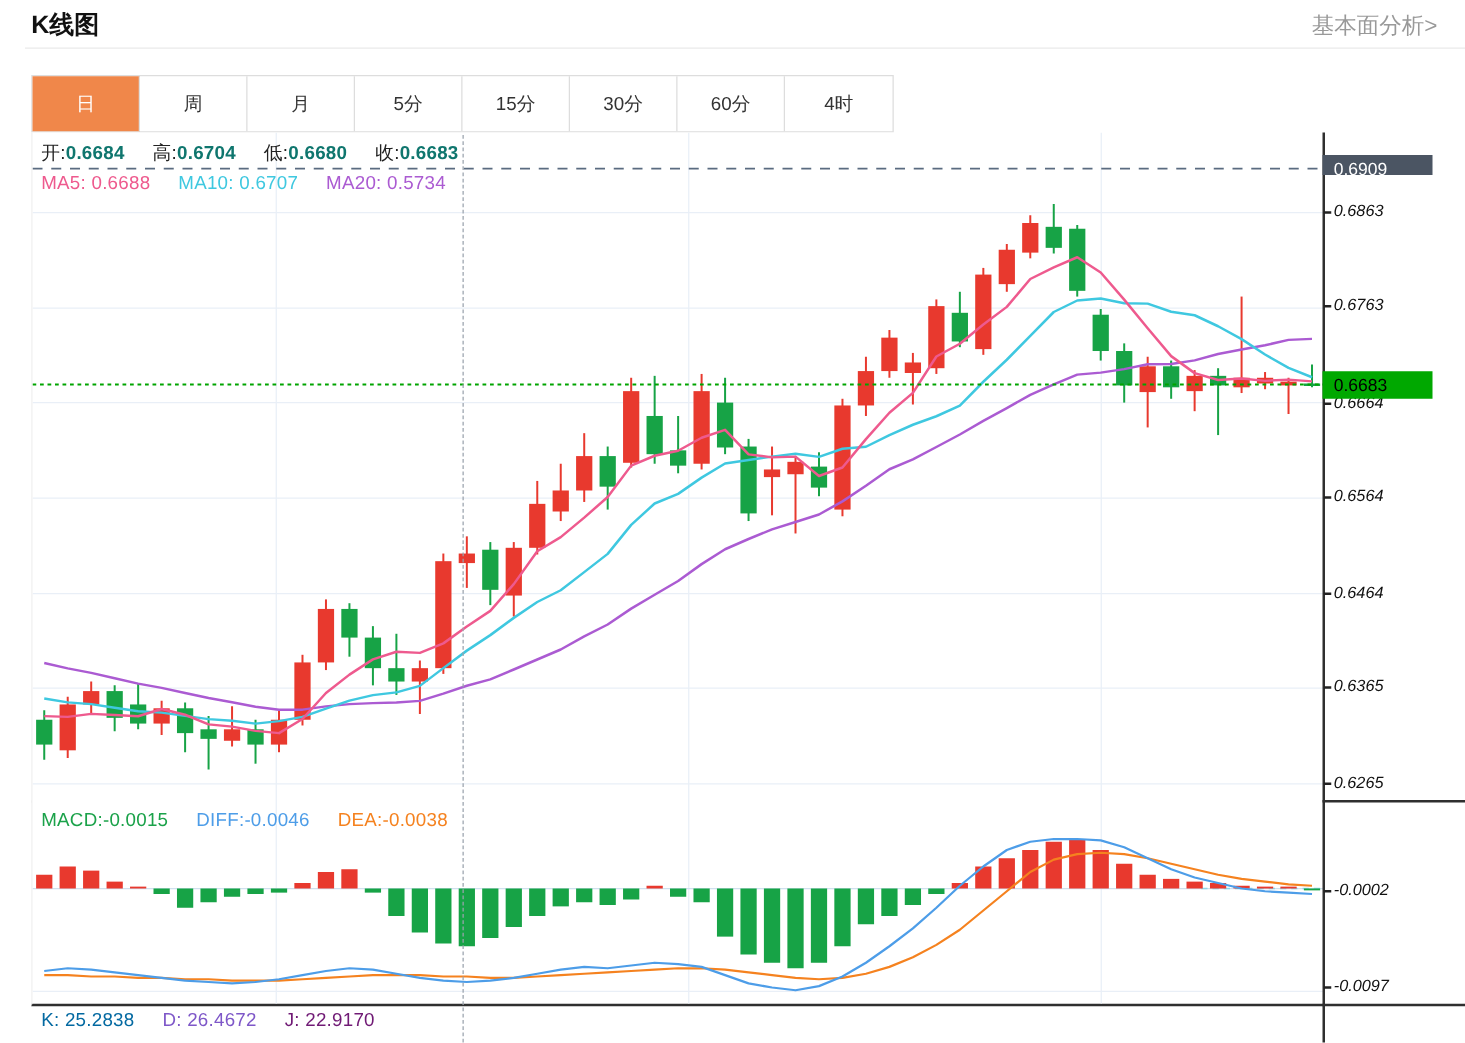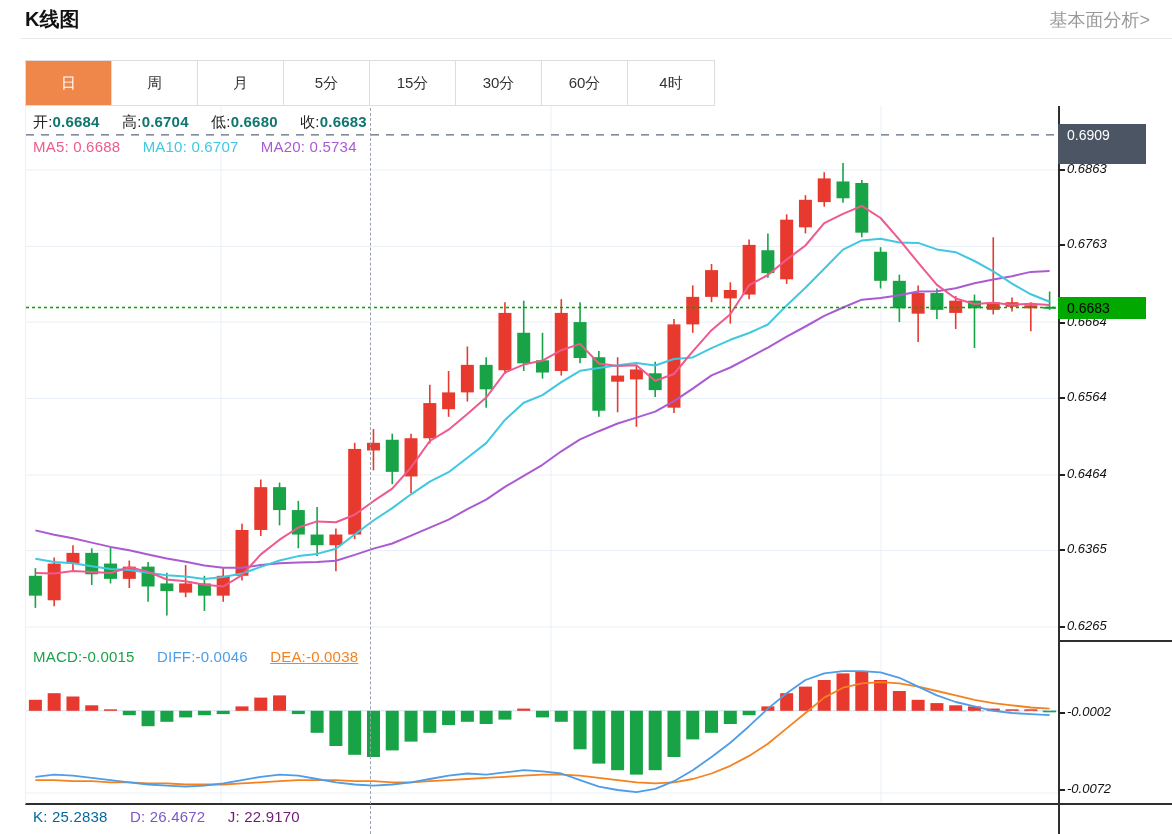--- a/index.html
+++ b/index.html
@@ -27,27 +27,27 @@
   #macd-legend{left:33px;top:648px;}
   #kdj-legend{left:33px;top:808px;}
   .legend .grp{margin-right:18px;}
   .lbl-dark{color:#222;}
   .val-green{color:#0f766e;font-weight:bold;}
   .ma5-c{color:#ee5a8e;}
   .ma10-c{color:#3fc8e0;}
   .ma20-c{color:#ab5bd2;}
   .macd-c{color:#1ba24a;}
   .diff-c{color:#4d9de8;}
-  .dea-c{color:#f5821f;text-decoration:underline;}
+  .dea-c{color:#f5821f;}
   .k-c{color:#0369a1;}
   .d-c{color:#7e57c8;}
   .j-c{color:#701a75;margin-top:44px;}
   .ptick{position:absolute;left:1067px;font-size:13px;color:#111;z-index:5;font-style:italic;}
   .tickdash{position:absolute;left:1059px;width:6px;height:2px;background:#222;z-index:5;}
-  .refbox{position:absolute;left:1058px;top:124px;width:88px;height:40px;color:#fff;font-size:14px;
+  .refbox{position:absolute;left:1058px;top:124px;width:88px;height:16px;color:#fff;font-size:14px;
           line-height:22px;padding-left:9px;box-sizing:border-box;z-index:6;}
   .pricebox{position:absolute;left:1058px;top:297px;width:88px;height:22px;color:#000;font-size:14px;
           line-height:22px;padding-left:9px;box-sizing:border-box;z-index:6;}
   .crosshair{position:absolute;left:370px;top:108px;height:726px;width:0;border-left:1px dashed #9aa3ad;z-index:4;}
 </style>
 </head>
 <body>
 
 <div class="page-title">K线图</div>
 <a class="fund-link">基本面分析&gt;</a>
@@ -305,13 +305,13 @@
 <div class="tickdash" style="top:789px"></div>
 
 <div class="ptick" style="top:161px">0.6863</div>
 <div class="ptick" style="top:236px">0.6763</div>
 <div class="ptick" style="top:314px">0.6664</div>
 <div class="ptick" style="top:389px">0.6564</div>
 <div class="ptick" style="top:466px">0.6464</div>
 <div class="ptick" style="top:541px">0.6365</div>
 <div class="ptick" style="top:618px">0.6265</div>
 <div class="ptick" style="top:704px">-0.0002</div>
-<div class="ptick" style="top:781px">-0.0072</div>
+<div class="ptick" style="top:781px">-0.0097</div>
 
 </body></html>

